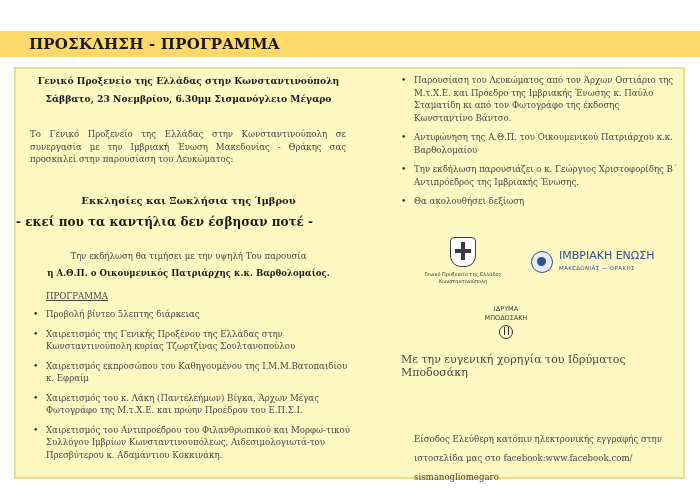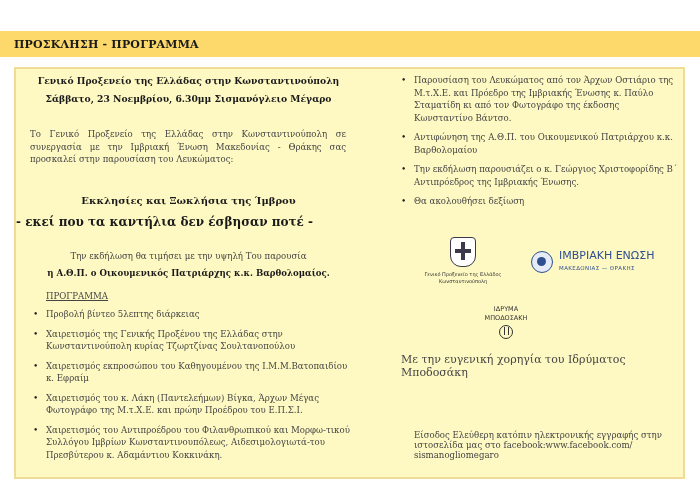--- a/index.html
+++ b/index.html
@@ -5,22 +5,22 @@
     * { box-sizing: border-box; margin: 0; padding: 0; }
     html, body { width: 700px; height: 495px; background: #ffffff; overflow: hidden; }
     body { position: relative; font-family: "DejaVu Serif", serif; color: #333; }
 
     .banner {
       position: absolute; left: 0; top: 31px; width: 700px; height: 26px;
       background: #fcd96a;
       display: flex; align-items: center; padding-left: 14px;
     }
     .banner-title {
-      font-family: "DejaVu Serif", serif; font-weight: bold; font-size: 11px;
-      color: #1a1a1a; letter-spacing: 0.2px;
+      font-family: "DejaVu Serif", serif; font-weight: bold; font-size: 15px;
+      color: #1a1a1a; letter-spacing: 0.2px; margin-left: 15px;
     }
 
     .box {
       position: absolute; left: 14px; top: 67px; width: 671px; height: 412px;
       border: 2px solid #f1dc97;
       background: #fef9c3;
     }
 
     .col-left { position: absolute; left: 0; top: 0; width: 345px; height: 100%; }
     .col-right { position: absolute; left: 345px; top: 0; width: 322px; height: 100%; }
@@ -128,21 +128,21 @@
       content: ""; position: absolute; left: 4px; top: 1px; width: 3px; height: 8px;
       border-left: 1.5px solid #333; border-right: 1.5px solid #333;
     }
 
     .sponsor {
       position: absolute; left: 40px; top: 284px; width: 280px;
       font-size: 11px; color: #444;
     }
     .entry {
       position: absolute; left: 53px; top: 361px; width: 265px;
-      font-size: 8.6px; line-height: 10px; color: #444;
+      font-size: 8.6px; line-height: 19px; color: #444;
     }
   </style>
 </head>
 <body>
 
 <div class="banner">
   <span class="banner-title">ΠΡΟΣΚΛΗΣΗ - ΠΡΟΓΡΑΜΜΑ</span>
 </div>
 
 <div class="box">

